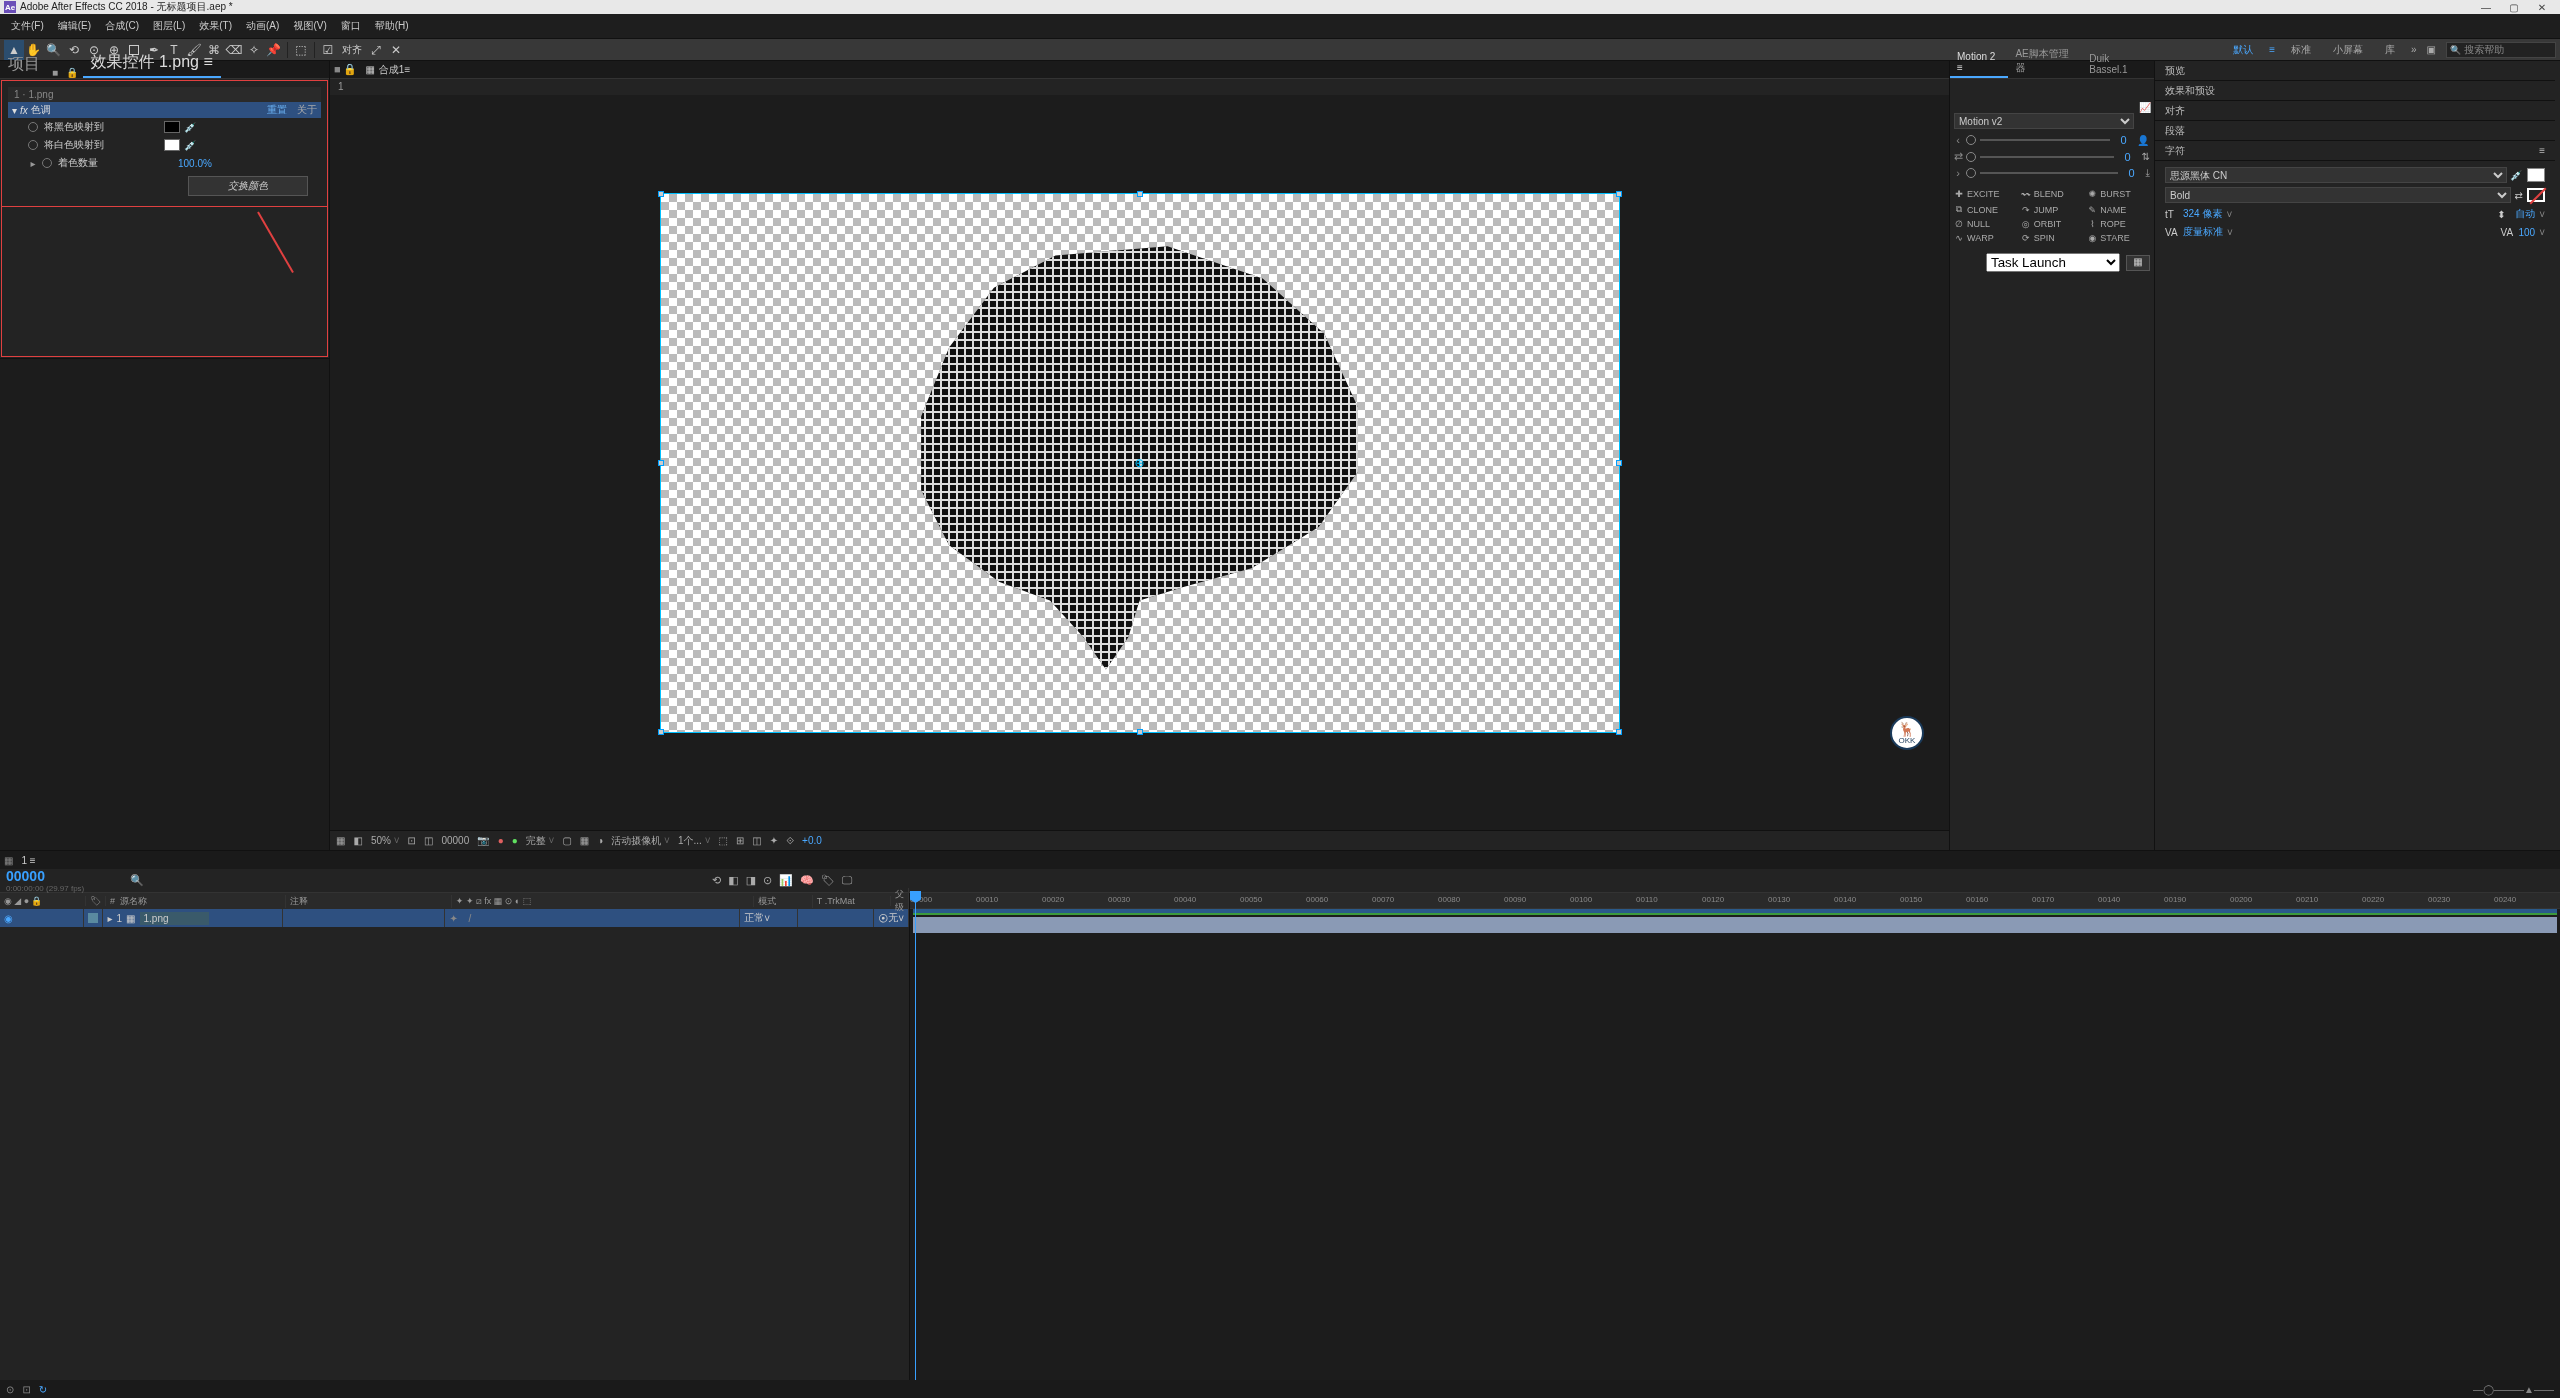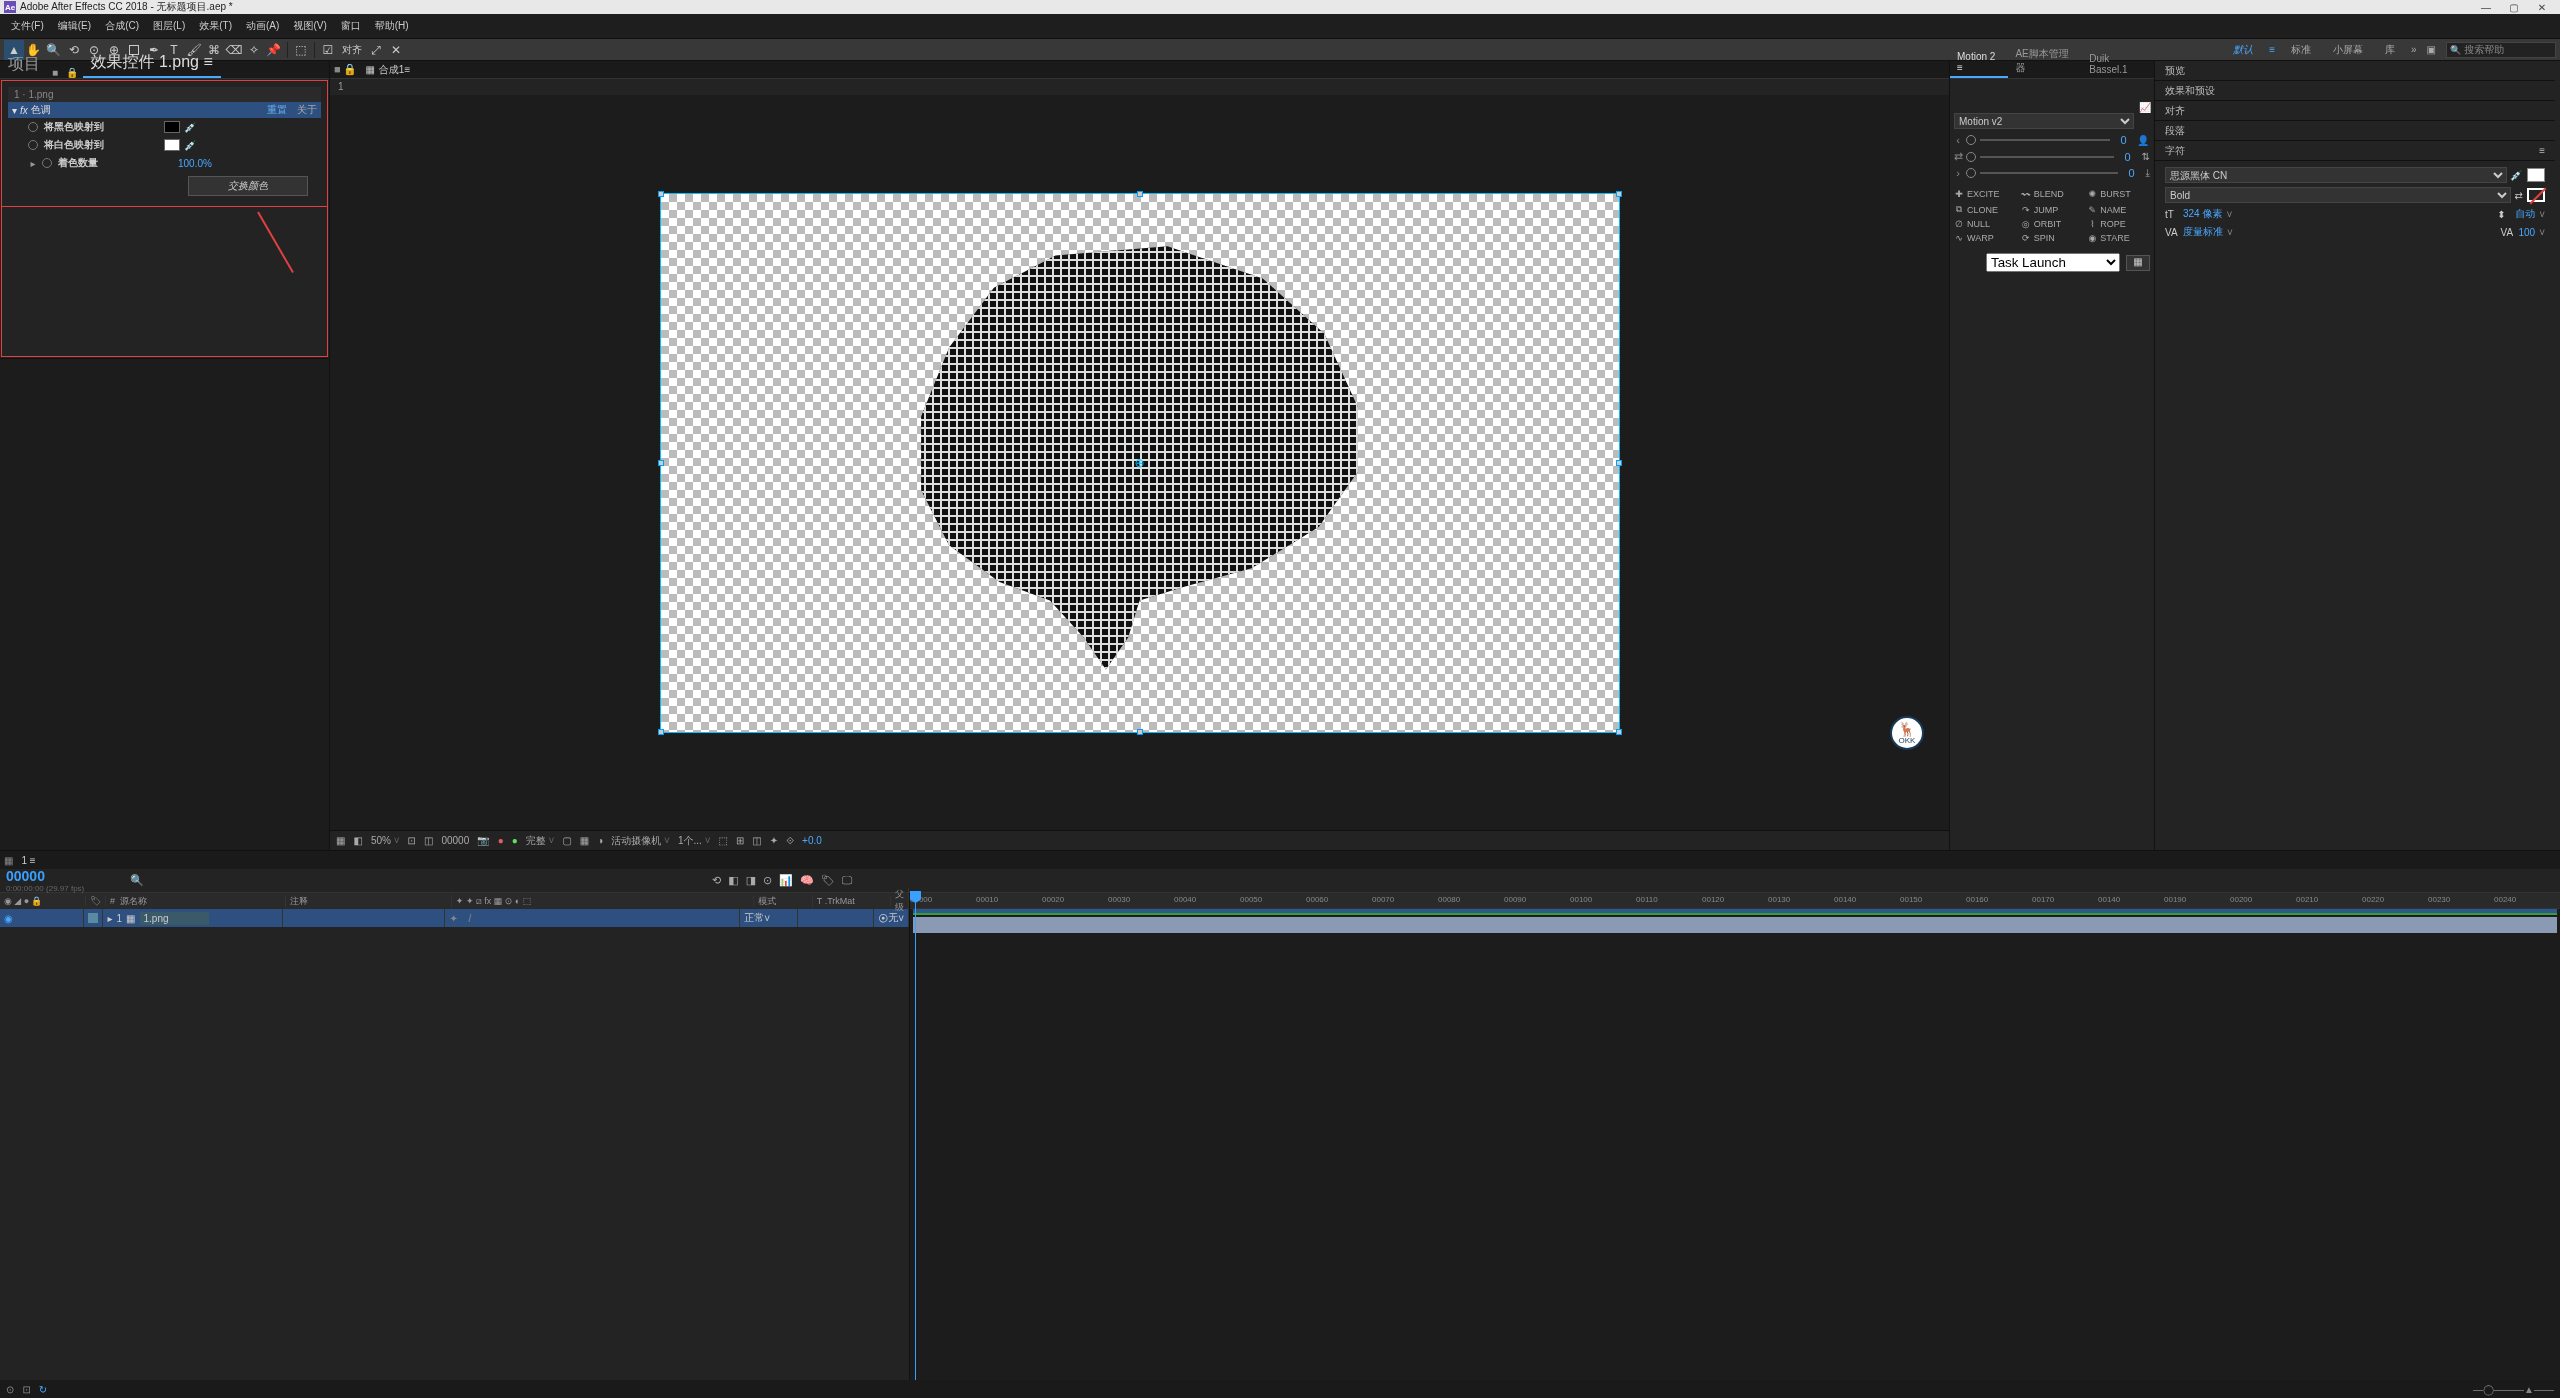--- a/index.html
+++ b/index.html
@@ -18,21 +18,21 @@
 
 
 .toolbar { height: 22px; background: #383838; display: flex; align-items: center; padding: 0 4px; border-bottom:1px solid #111;}
 .toolbar .tool { width: 20px; height: 20px; display:flex;align-items:center;justify-content:center; color:#ccc; font-size:12px; cursor:pointer;}
 .toolbar .tool.sel { background:#2b4d6e;}
 .toolbar .tool .sq { width:10px;height:10px;border:1px solid #ccc;}
 .toolbar .vsep { width:1px;height:16px;background:#222;margin:0 3px;}
 .toolbar .spacer { flex:1; }
 .toolbar .workspaces { display:flex;align-items:center;gap:10px;color:#aaa;font-size:10px;}
 .toolbar .workspaces .ws { padding:2px 6px;cursor:pointer;}
-.toolbar .workspaces .ws.sel { color:#4aa8ff;font-style:italic;}
+.toolbar .workspaces .ws.sel { color:#4aa8ff;}
 .toolbar .search-box { width:110px;height:16px;background:#222;border:1px solid #444;color:#888;padding:0 3px;font-size:10px;display:flex;align-items:center;}
 .toolbar .search-box::before { content:"🔍";font-size:9px;margin-right:3px;color:#888;}
 
 
 .main { flex:1; display:flex; min-height:0;}
 
 
 .left-col { width: 330px; display:flex;flex-direction:column;background:#232323;border-right:1px solid #111;}
 .panel-tabs { height:18px;display:flex;align-items:flex-end;background:#1a1a1a;border-bottom:1px solid #333;}
 .panel-tabs .tab { padding:3px 8px;font-size:16px;color:#999;cursor:pointer;}
@@ -42,21 +42,21 @@
 .effect-panel { flex:0 0 auto; background:#232323;border-bottom:1px solid #111;}
 .redbox { border:1px solid #e04040;padding:6px;margin:1px 1px 0 1px;}
 .ep-layer { color:#888;font-size:10px;padding:2px 6px;background:#2a2a2a;}
 .ep-effect-head { display:flex;align-items:center;background:#2e5080;color:#ddd;font-size:10px;padding:1px 4px;}
 .ep-effect-head .tri{margin-right:3px;}
 .ep-effect-head .fx{font-style:italic;margin-right:3px;}
 .ep-effect-head .reset{margin-left:auto;color:#6ab0f0;cursor:pointer;}
 .ep-effect-head .about{margin-left:10px;color:#aaa;cursor:pointer;}
 .ep-row { display:flex;align-items:center;padding:2px 4px 2px 20px;font-size:10px;}
 .ep-row .clock{width:10px;height:10px;border:1px solid #777;border-radius:50%;margin-right:6px;}
-.ep-row .label{flex:0 0 120px;color:#ccc;font-weight:bold;}
+.ep-row .label{flex:0 0 120px;color:#ccc;}
 .ep-row .swatch{width:16px;height:12px;border:1px solid #666;margin-right:4px;}
 .ep-row .eyedrop{color:#aaa;font-size:10px;}
 .ep-row .val{color:#4aa8ff;}
 .ep-row .tri{width:10px;text-align:center;margin-right:4px;color:#999;}
 .swap-btn { display:block;text-align:center;background:#333;border:1px solid #555;color:#ccc;font-size:10px;padding:2px 0;margin:4px 4px 4px 180px;width:120px;cursor:pointer;font-style:italic;}
 
 .redbox-empty { border:1px solid #e04040;height:150px;margin:0 1px 1px 1px;border-top:none;position:relative;}
 .redline { position:absolute;width:2px;height:70px;background:#e04040;transform:rotate(-30deg);left:255px;top:5px;transform-origin:top;}
 
 .project-empty { flex:1;background:#1c1c1c;}

